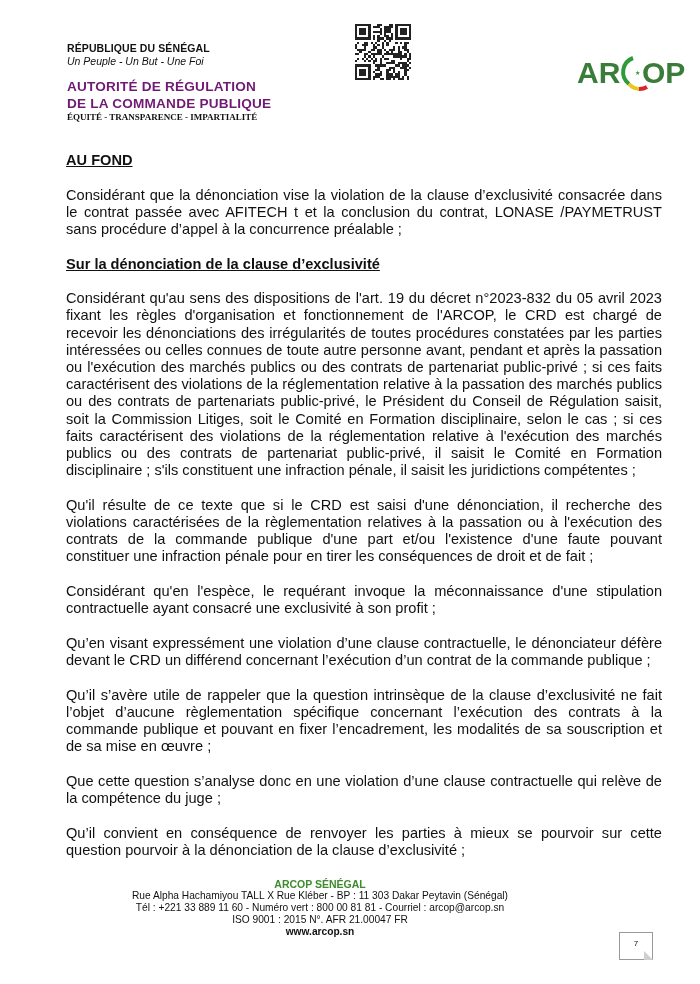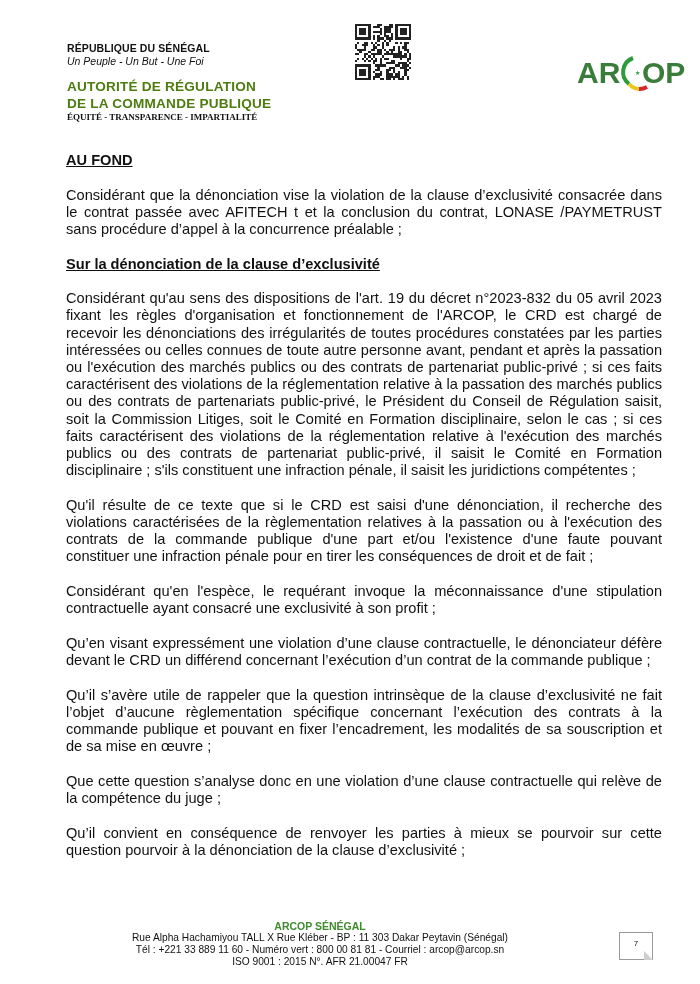--- a/index.html
+++ b/index.html
@@ -2,32 +2,32 @@
 <html><head>
 <meta charset="utf-8">
 <style>
   html, body { margin: 0; padding: 0; background: #ffffff; }
   body { width: 700px; height: 984px; position: relative; overflow: hidden;
          font-family: "Liberation Sans", sans-serif; color: #111; }
 
   .hdr-left { position: absolute; left: 67px; top: 42px; }
   .rep { font-weight: bold; font-size: 10.5px; line-height: 13px; letter-spacing: 0.1px; }
   .motto { font-style: italic; font-size: 10.5px; line-height: 13px; }
-  .auth { margin-top: 10px; color: #4d7c0f; font-weight: bold; font-size: 13.6px; line-height: 17px; letter-spacing: 0.2px; }
+  .auth { margin-top: 10px; color: #701a75; font-weight: bold; font-size: 13.6px; line-height: 17px; letter-spacing: 0.2px; }
   .values { font-weight: bold; font-size: 9px; line-height: 11px; font-family: Liberation Serif, serif; }
 
   .qr { position: absolute; left: 355px; top: 24px; width: 56px; height: 56px; }
   .logo { position: absolute; left: 577px; top: 52px; width: 110px; height: 40px; }
 
   .content { position: absolute; left: 66px; top: 152px; width: 596px; font-size: 14.6px; line-height: 17.2px; }
   .content h2 { margin: 0; font-size: 14.6px; font-weight: bold; text-decoration: underline; }
   .content p { margin: 0; text-align: justify; }
   .gap { height: 17.4px; }
 
-  .footer { position: absolute; left: 0; top: 878px; width: 640px; text-align: center; font-size: 10.2px; line-height: 12px; margin-top: 42px; }
+  .footer { position: absolute; left: 0; top: 878px; width: 640px; text-align: center; font-size: 10.2px; line-height: 12px; }
   .footer .f-title { color: #3d8b2c; font-weight: bold; font-size: 10.5px; }
   .footer .f-web { font-weight: bold; }
 
   .page-num { position: absolute; left: 619px; top: 932px; width: 34px; height: 28px; border: 1px solid #999;
               background: #fff; font-size: 8px; text-align: center; line-height: 22px; box-sizing: border-box; }
   .page-num .curl { position: absolute; right: -1px; bottom: -1px; width: 0; height: 0;
                     border-left: 9px solid #cfcfcf; border-top: 9px solid transparent; }
 </style>
 </head>
 <body>
@@ -300,18 +300,19 @@
   <p>Que cette question s’analyse donc en une violation d’une clause contractuelle qui relève de la compétence du juge ;</p>
   <div class="gap"></div>
   <p>Qu’il convient en conséquence de renvoyer les parties à mieux se pourvoir sur cette question pourvoir à la dénonciation de la clause d’exclusivité ;</p>
 </div>
 
 <div class="footer">
   <div class="f-title">ARCOP SÉNÉGAL</div>
   <div>Rue Alpha Hachamiyou TALL X Rue Kléber - BP : 11 303 Dakar Peytavin (Sénégal)</div>
   <div>Tél : +221 33 889 11 60 - Numéro vert : 800 00 81 81 - Courriel : arcop@arcop.sn</div>
   <div>ISO 9001 : 2015 N°. AFR 21.00047 FR</div>
+  <div class="f-web">www.arcop.sn</div>
 </div>
 
 <div class="page-num">
   <span>7</span>
   <span class="curl"></span>
 </div>
 
 </body></html>

